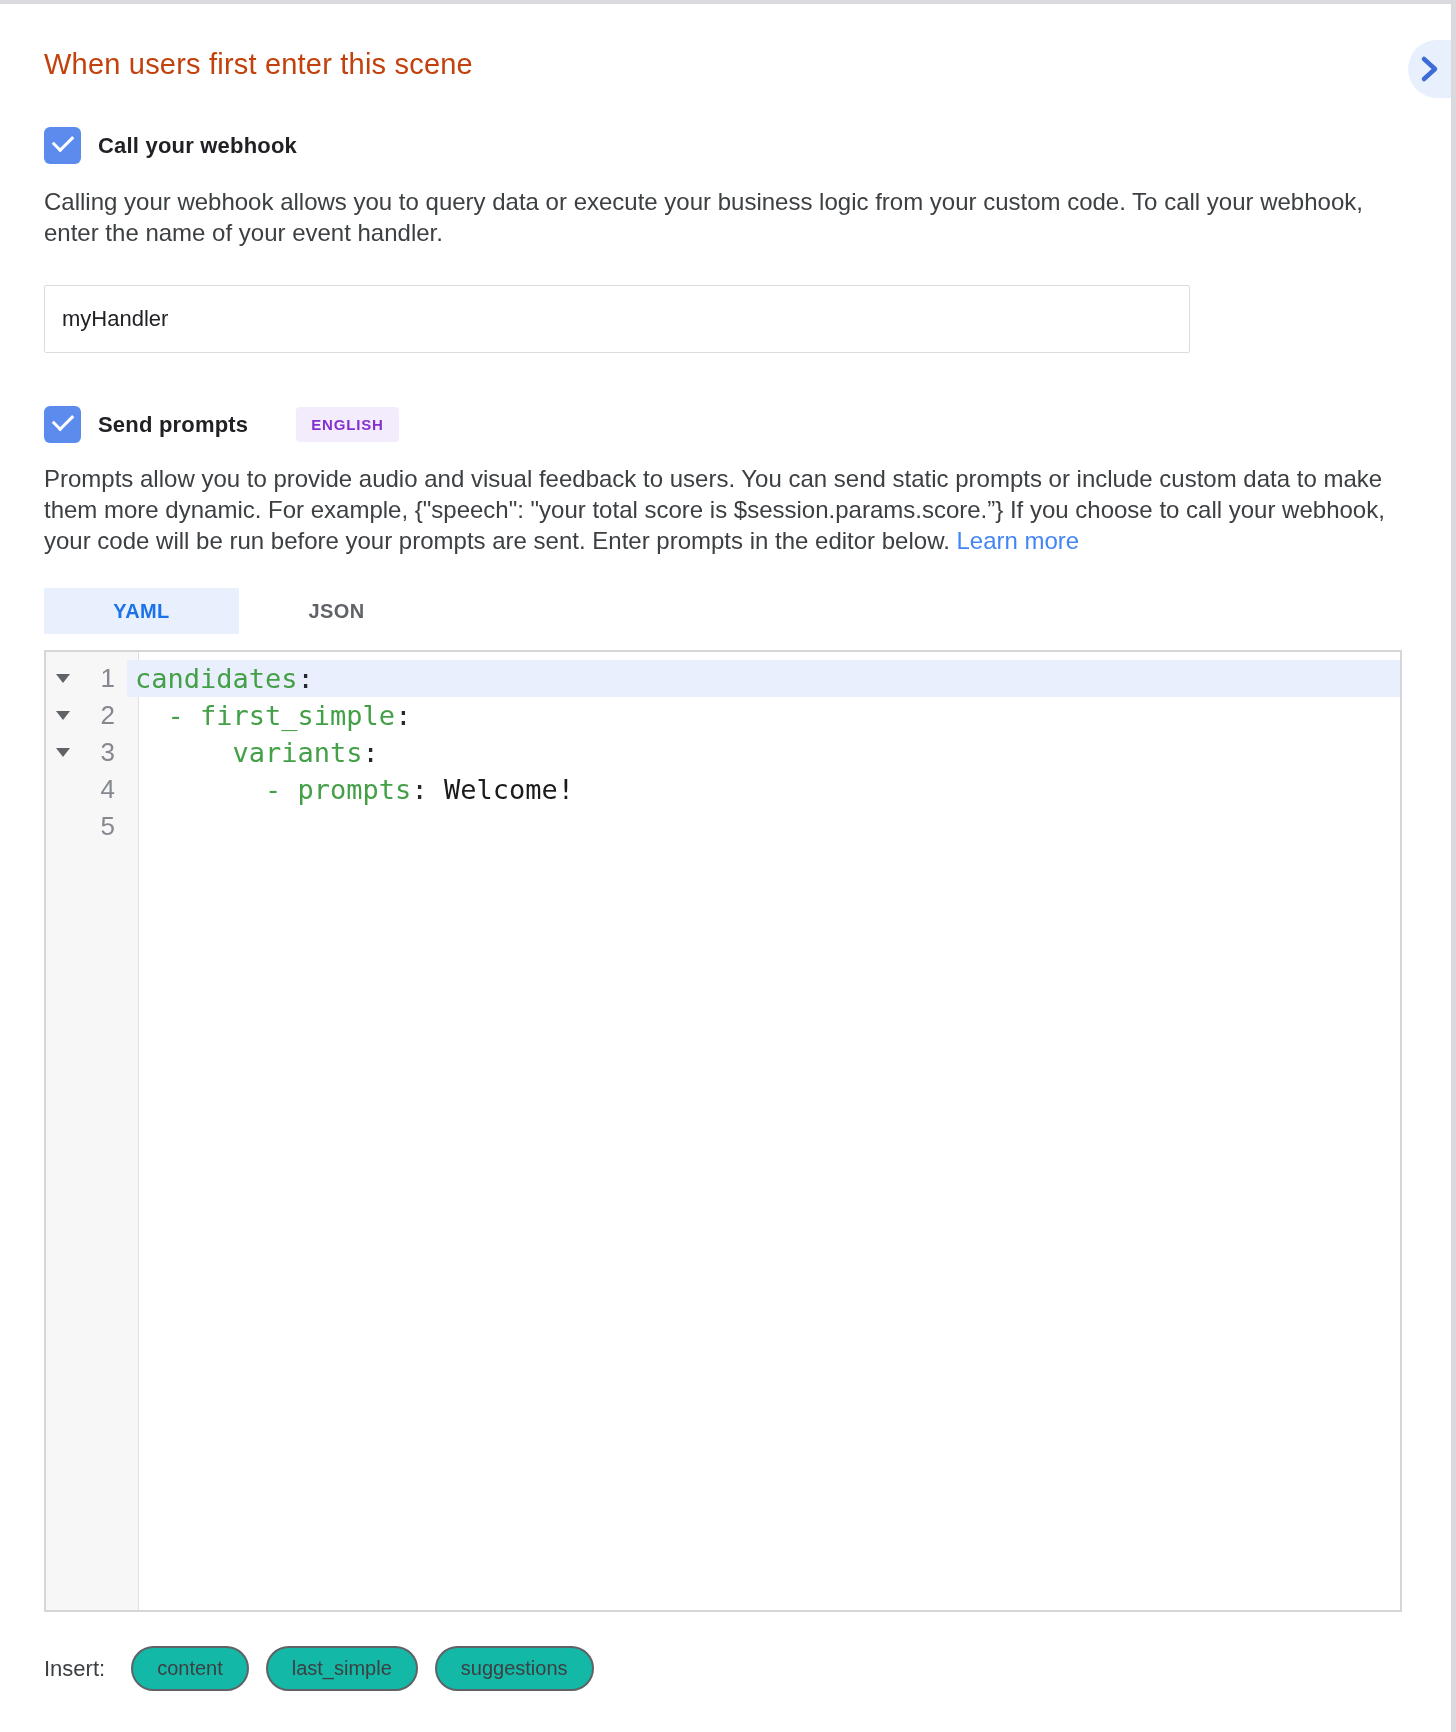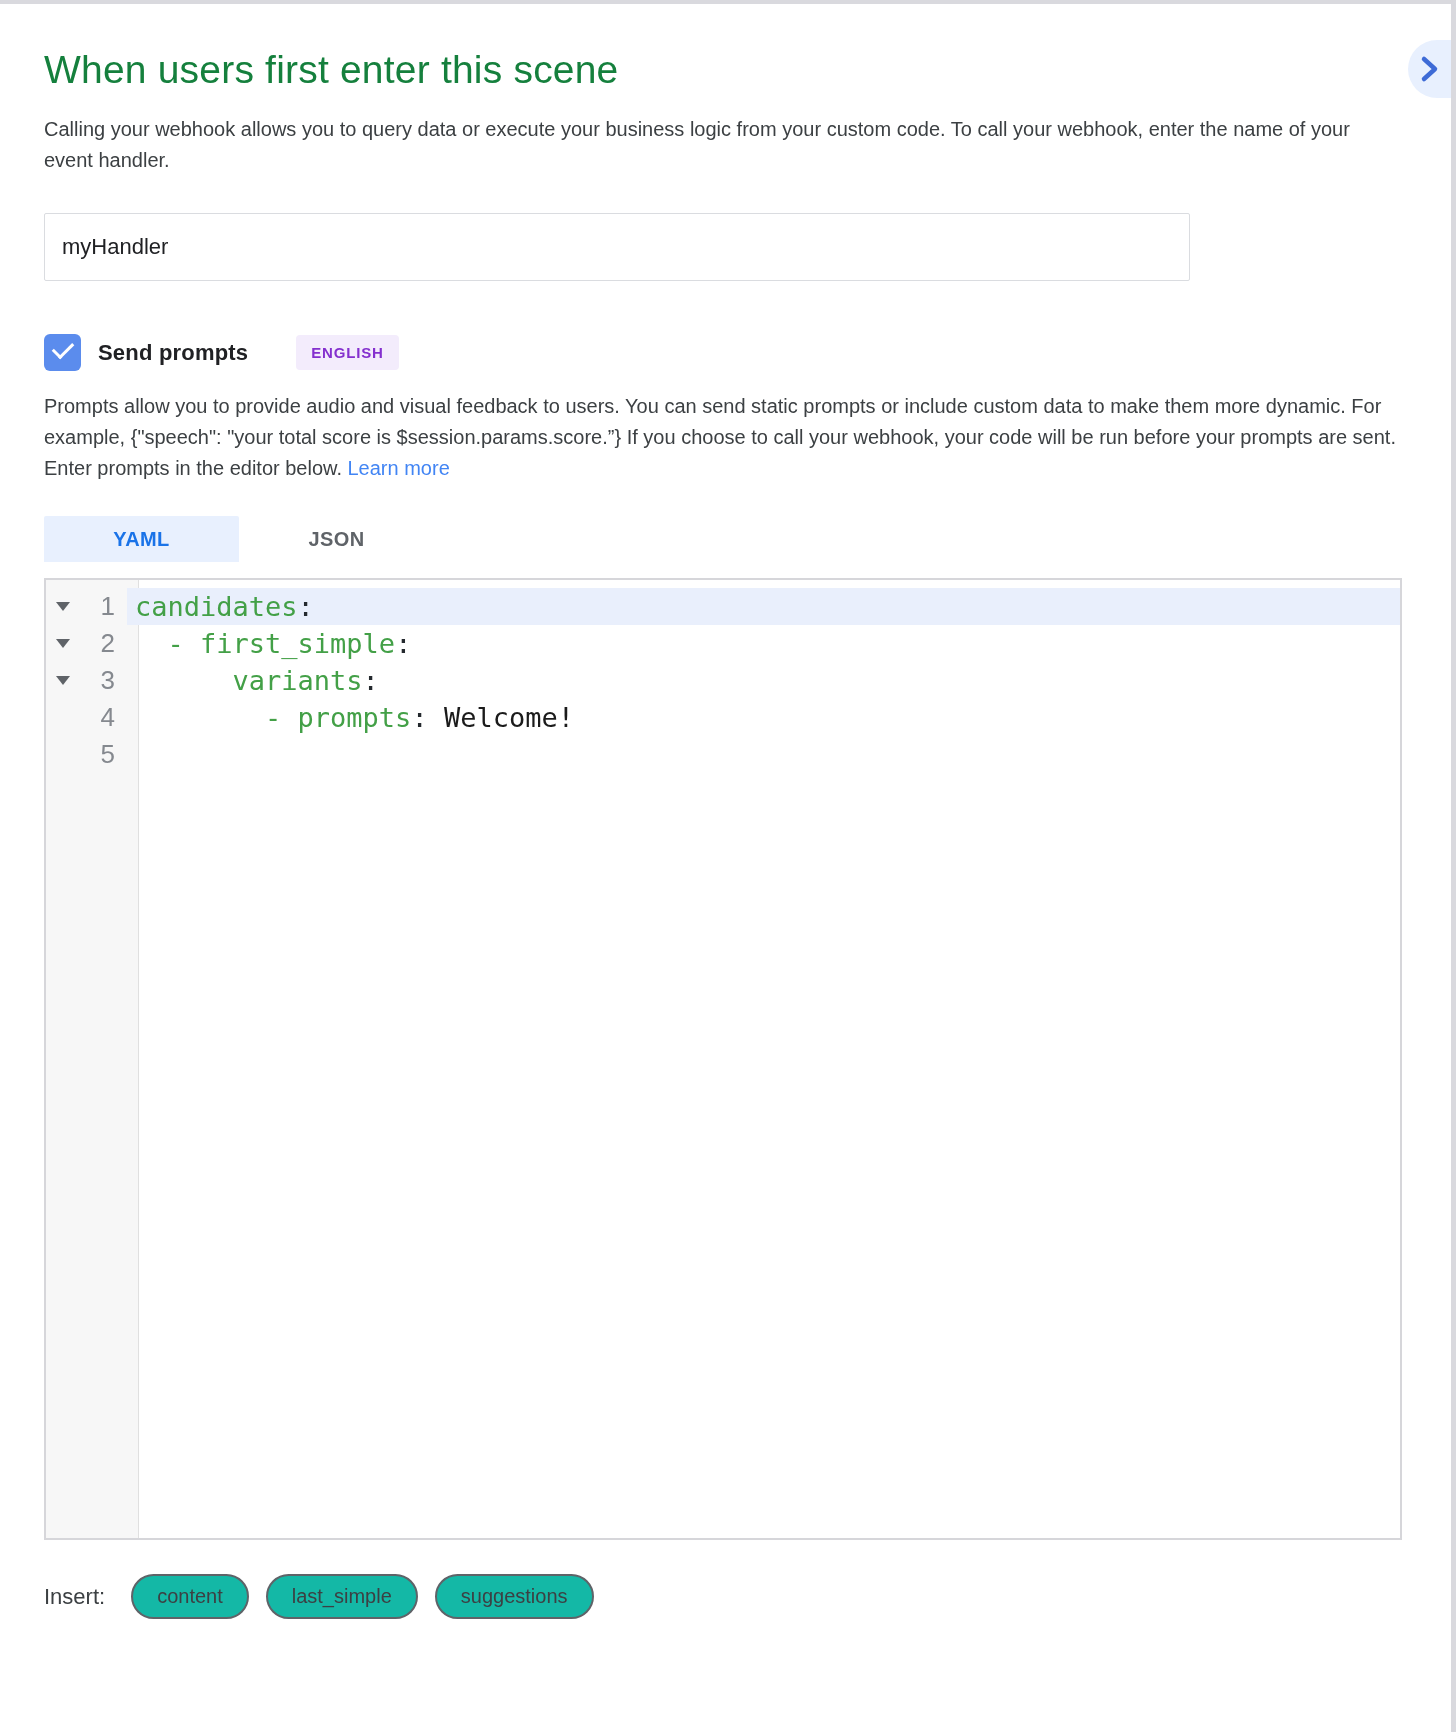--- a/index.html
+++ b/index.html
@@ -21,23 +21,23 @@
     width:43px; height:58px;
     background:#e8f0fe;
     border-radius:29px 0 0 29px;
     display:flex; align-items:center; justify-content:center;
     cursor:pointer;
   }
   .collapse-pill svg { display:block; }
 
   .page-title {
     padding-top:48px;
-    font-size:39px;
+    font-size:29px;
     font-weight:400;
-    color:#15803d;
+    color:#c2410c;
     letter-spacing:0.2px;
   }
 
   .check-row { display:flex; align-items:center; margin-top:46px; }
   .checkbox {
     width:37px; height:37px;
     border-radius:6px;
     background:var(--checkbox-blue,#5b8ced);
     position:relative;
     cursor:pointer;
@@ -65,21 +65,21 @@
     color:var(--badge-purple,#8430ce);
     font-size:15px;
     font-weight:700;
     letter-spacing:0.8px;
     padding:9px 15px;
     border-radius:4px;
   }
 
   .section-desc {
     margin-top:22px;
-    font-size:20px;
+    font-size:24px;
     line-height:31px;
     color:#3c4043;
     max-width:1360px;
   }
   .learn-more { color:var(--link-blue,#4285f4); text-decoration:none; cursor:pointer; }
 
   .handler-input {
     display:block;
     margin-top:37px;
     width:1146px; height:68px;
@@ -182,20 +182,24 @@
   <div class="collapse-pill">
     <span>
       <svg width="22" height="30" viewBox="0 0 22 30">
         <polyline points="5,5 16,15 5,25" fill="none" stroke="#3e6bd6" stroke-width="4.5" stroke-linecap="round" stroke-linejoin="round"></polyline>
       </svg>
     </span>
   </div>
 
   <h1 class="page-title">When users first enter this scene</h1>
 
+  <div class="check-row">
+    <div class="checkbox" id="cb-webhook"></div>
+    <div class="check-label">Call your webhook</div>
+  </div>
 
   <p class="section-desc">Calling your webhook allows you to query data or execute your business logic from your custom code. To call your webhook, enter the name of your event handler.</p>
 
   <input class="handler-input" type="text" value="myHandler" style="">
 
   <div class="check-row prompts-row">
     <div class="checkbox" id="cb-prompts"></div>
     <div class="check-label">Send prompts</div>
     <div class="lang-badge">ENGLISH</div>
   </div>

